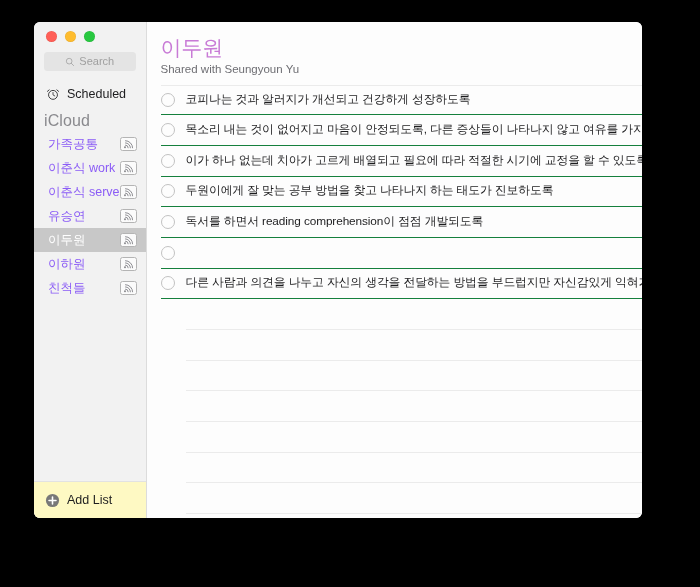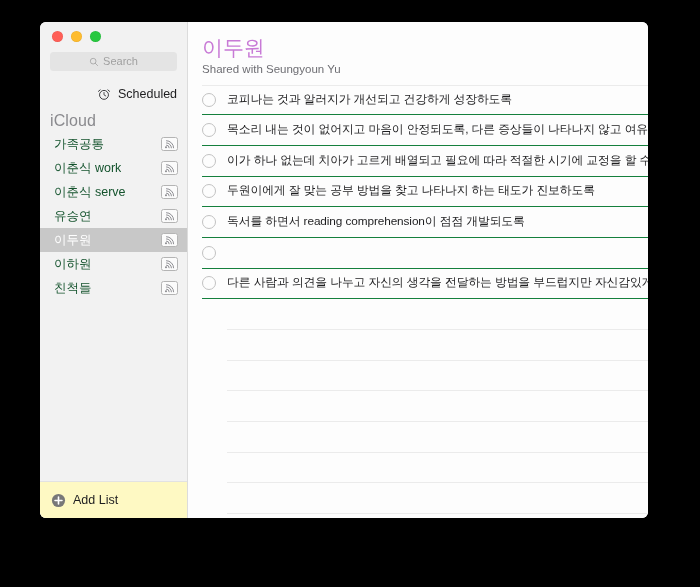--- a/index.html
+++ b/index.html
@@ -5,21 +5,21 @@
   * { box-sizing: border-box; margin: 0; padding: 0; }
   html, body {
     width: 700px; height: 587px;
     background: #000000;
     font-family: "Liberation Sans", "DejaVu Sans", sans-serif;
     overflow: hidden;
   }
 
   #window {
     position: absolute;
-    left: 40px; top: 22px;
+    left: 34px; top: 22px;
     width: 608px; height: 496px;
     background: #ffffff;
     border-radius: 6px;
     overflow: hidden;
     display: flex;
     box-shadow: 0 0 0 0.5px rgba(0,0,0,0.25);
   }
 
   
   #sidebar {
@@ -64,21 +64,20 @@
 
   #nav-top { margin-top: 11px; }
 
   .nav-row {
     height: 23px;
     display: flex;
     align-items: center;
     padding: 0 10px 0 12px;
     gap: 7px;
     cursor: default;
-    margin-left: 45px;
   }
   .nav-row .nav-label {
     font-size: 12.5px;
     color: #1d1d1f;
     white-space: nowrap;
     overflow: hidden;
     text-overflow: ellipsis;
   }
   .nav-row .clock-icon { width: 14px; height: 14px; flex: 0 0 auto; display: block; }
 
@@ -92,21 +91,21 @@
   .list-row {
     height: 24px;
     display: flex;
     align-items: center;
     padding: 0 9px 0 14px;
     justify-content: space-between;
     cursor: default;
   }
   .list-row .list-label {
     font-size: 12.5px;
-    color: #14532d;
+    color: #8b5cf6;
     white-space: nowrap;
     overflow: hidden;
     text-overflow: ellipsis;
   }
   .list-row.selected { background: #c8c8c8; }
   .list-row.selected .list-label { color: #ffffff; }
   .share-badge {
     width: 17px; height: 14px;
     border: 1px solid #b4b4b4;
     border-radius: 2.5px;

